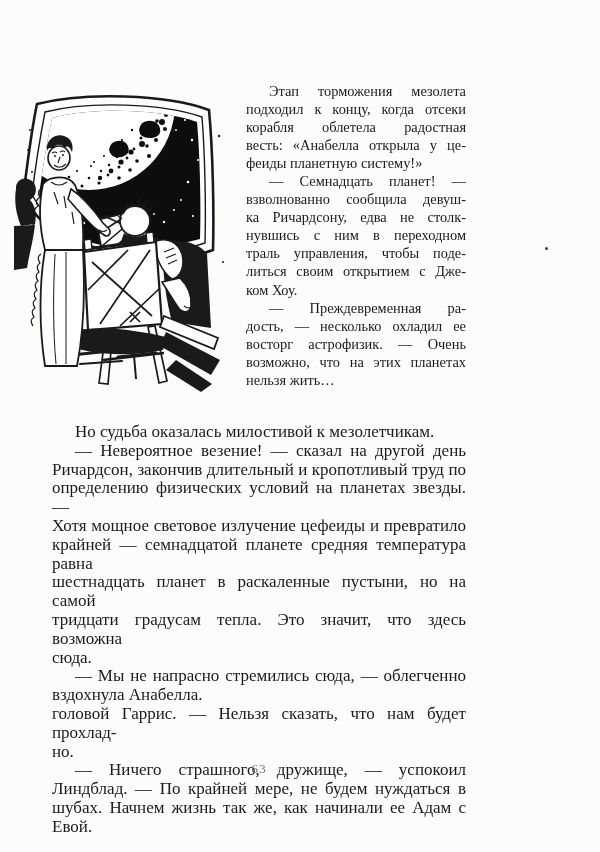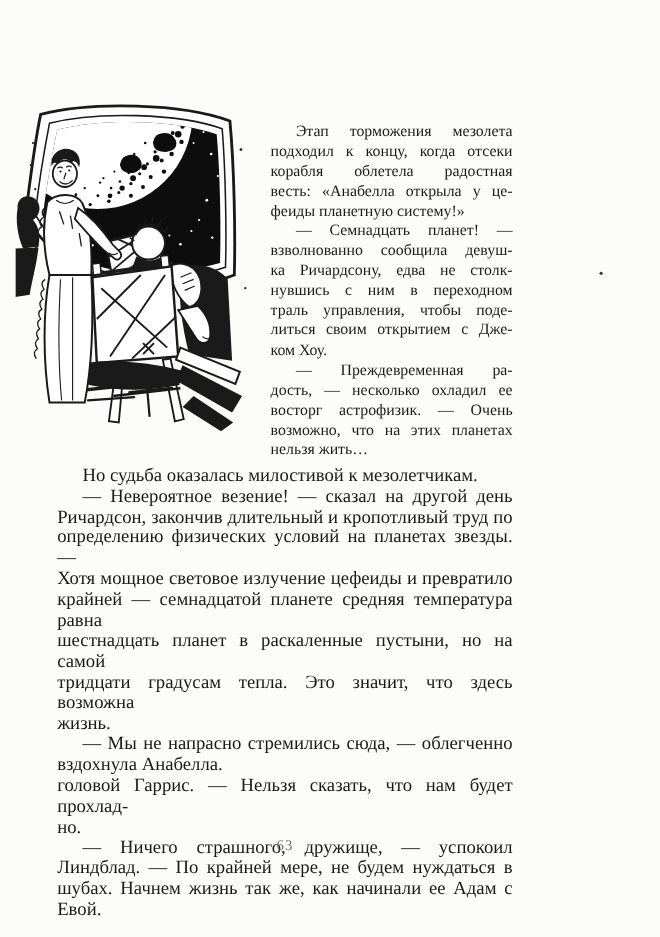--- a/index.html
+++ b/index.html
@@ -12,21 +12,21 @@
   }
   figure.illustration{position:absolute;left:14px;top:92px;width:222px;height:300px;margin:0;}
   .col{position:absolute;}
   .col .jline{
     text-align:justify;
     text-align-last:justify;
     -moz-text-align-last:justify;
   }
   .col .jline.pend{text-align-last:left;-moz-text-align-last:left;}
   .col .jline.indent{text-indent:23px;}
-  .narrow{left:246px;top:82px;width:220px;font-size:14.4px;line-height:18.05px;margin-top:29px;}
+  .narrow{left:246px;top:82px;width:220px;font-size:14.4px;line-height:18.05px;}
   .wide{left:52px;top:423px;width:414px;font-size:17px;line-height:18.8px;}
   .page-number{
     position:absolute;left:52px;top:761px;width:414px;
     text-align:center;font-size:13.5px;letter-spacing:1px;color:#737373;
   }
   .speck{position:absolute;width:3px;height:3px;border-radius:50%;background:#3a3a3a;}
   svg{color:var(--ink,#1a1a1a);}
 </style>
 </head>
 <body>
@@ -282,21 +282,21 @@
       <div class="jline">определению физических условий на планетах звезды. —</div>
 
       <div class="jline">Хотя мощное световое излучение цефеиды и превратило</div>
 
       <div class="jline">крайней — семнадцатой планете средняя температура равна</div>
 
       <div class="jline">шестнадцать планет в раскаленные пустыни, но на самой</div>
 
       <div class="jline">тридцати градусам тепла. Это значит, что здесь возможна</div>
 
-      <div class="jline pend">жизнь.</div>
+      <div class="jline pend">сюда.</div>
 
       <div class="jline indent">— Мы не напрасно стремились сюда, — облегченно</div>
 
       <div class="jline pend">вздохнула Анабелла.</div>
 
 
       <div class="jline">головой Гаррис. — Нельзя сказать, что нам будет прохлад-</div>
 
       <div class="jline pend">но.</div>
 

